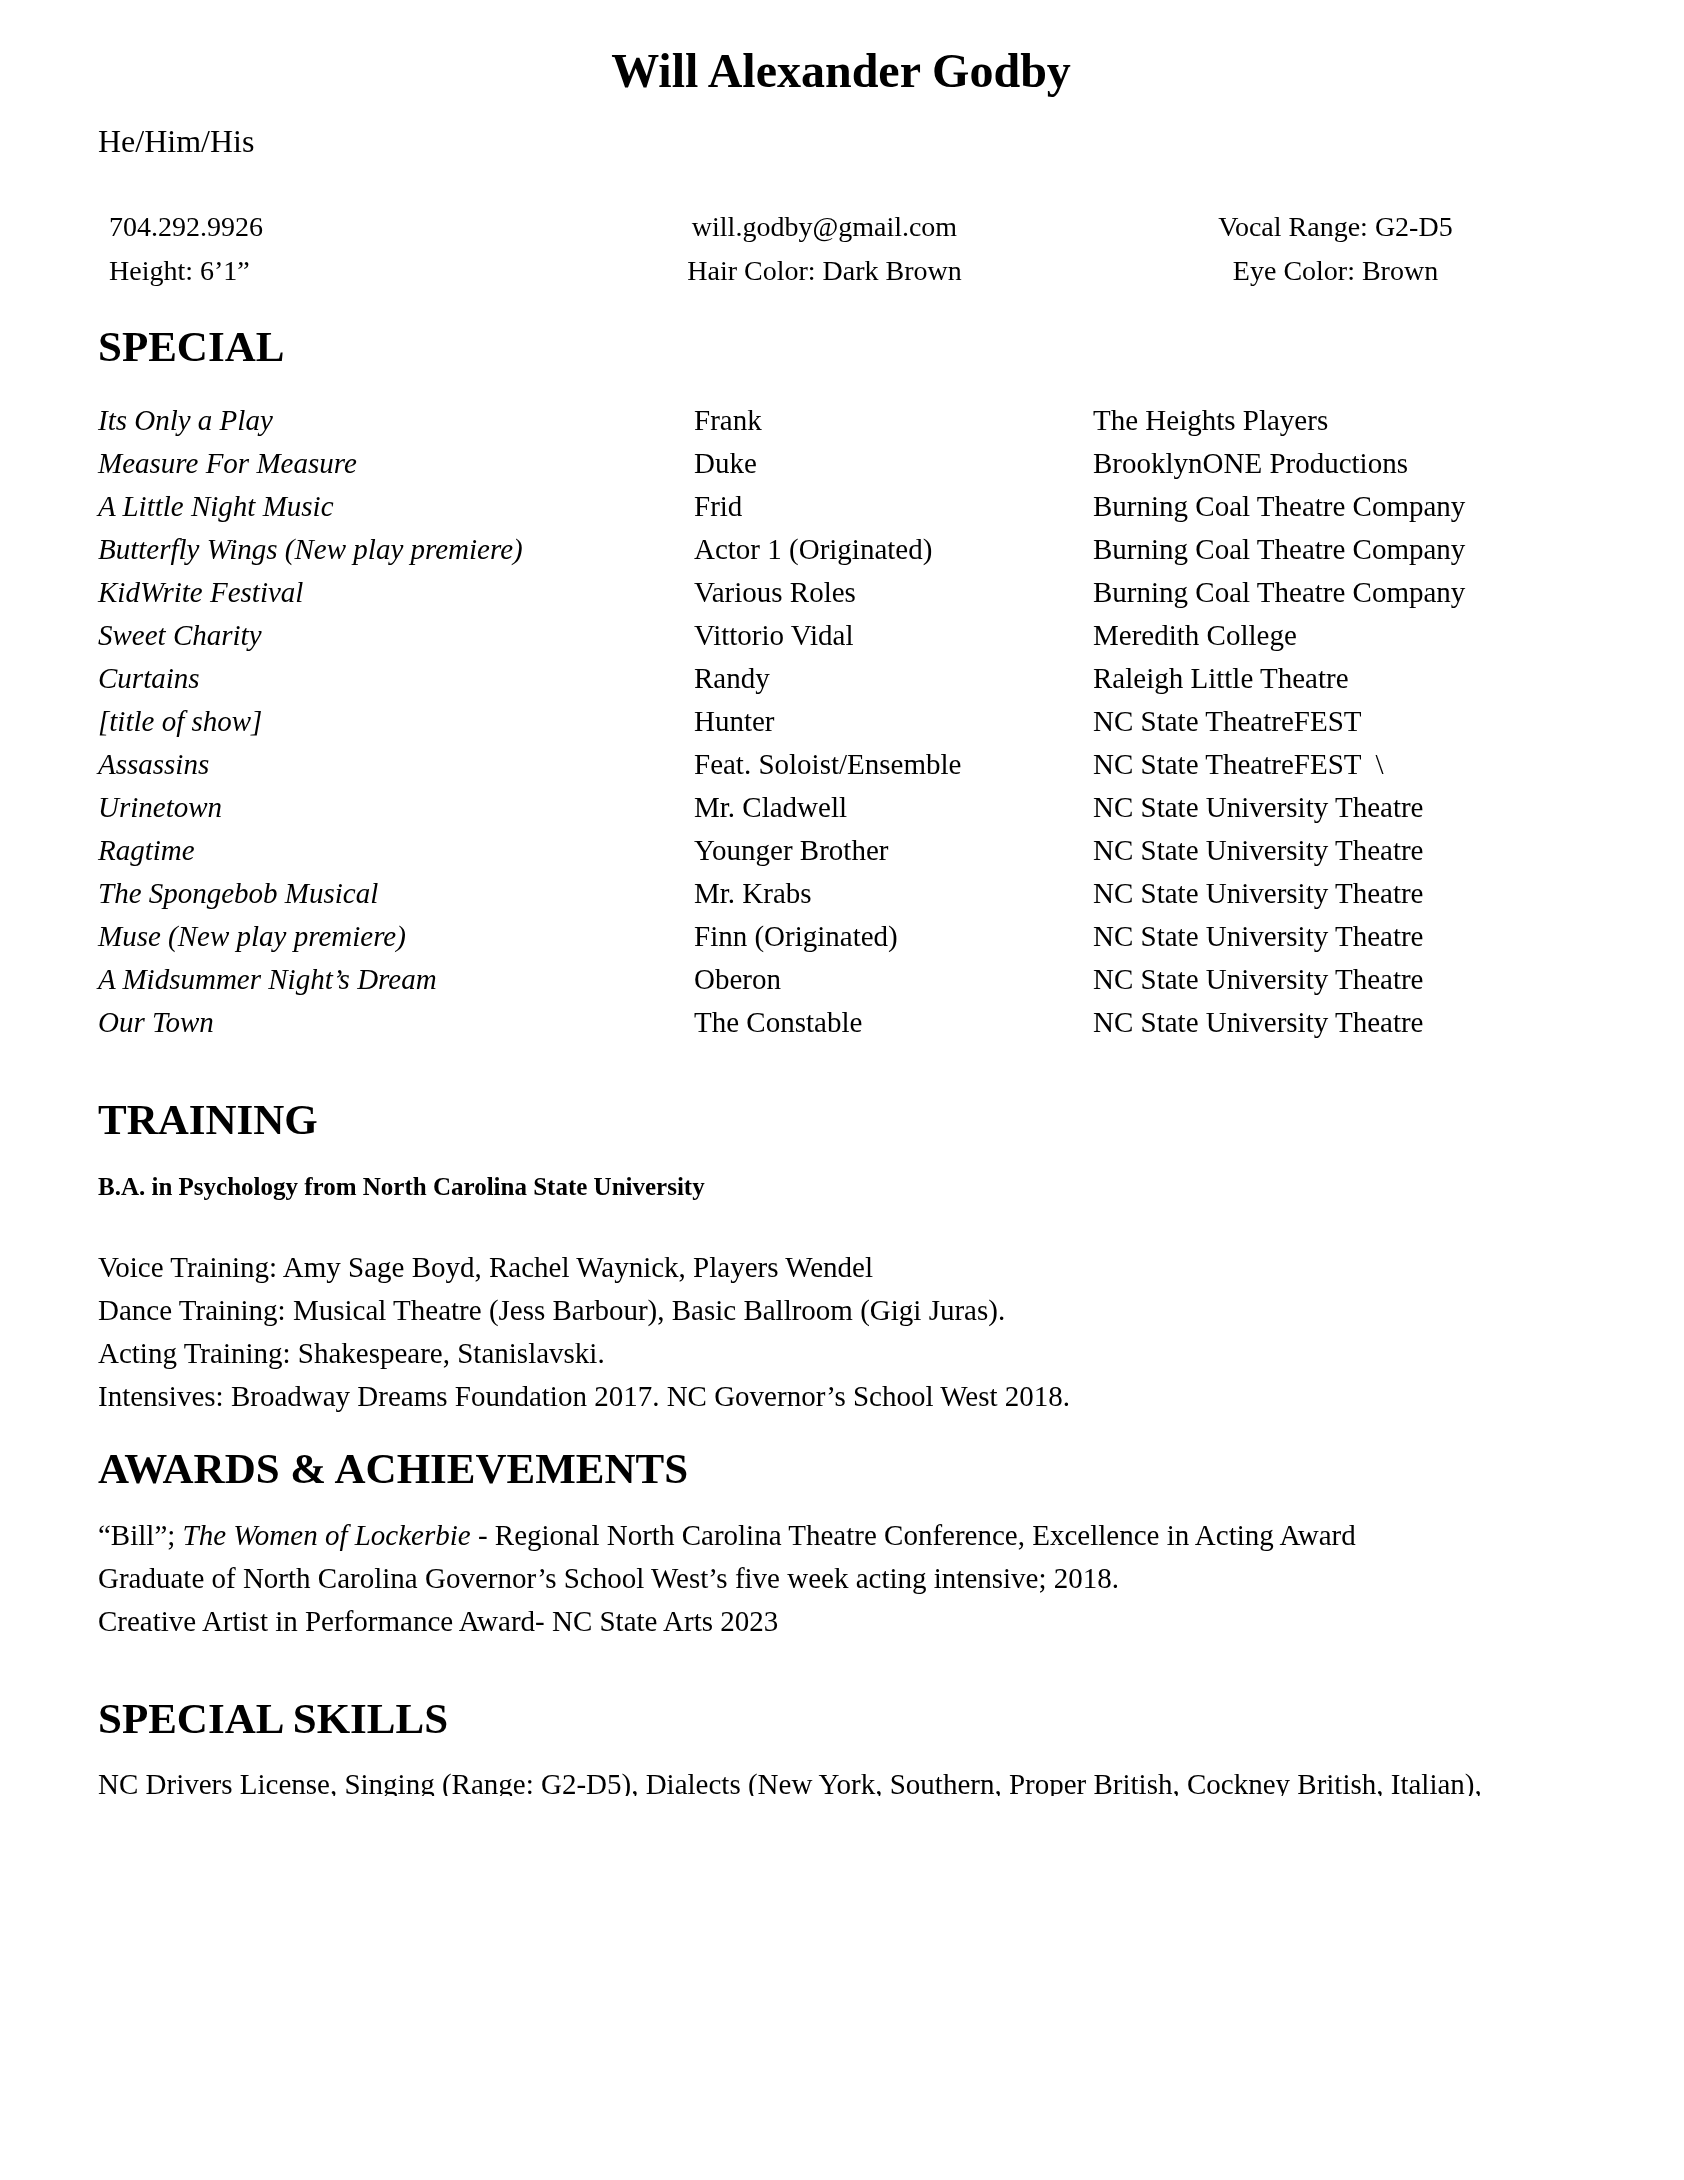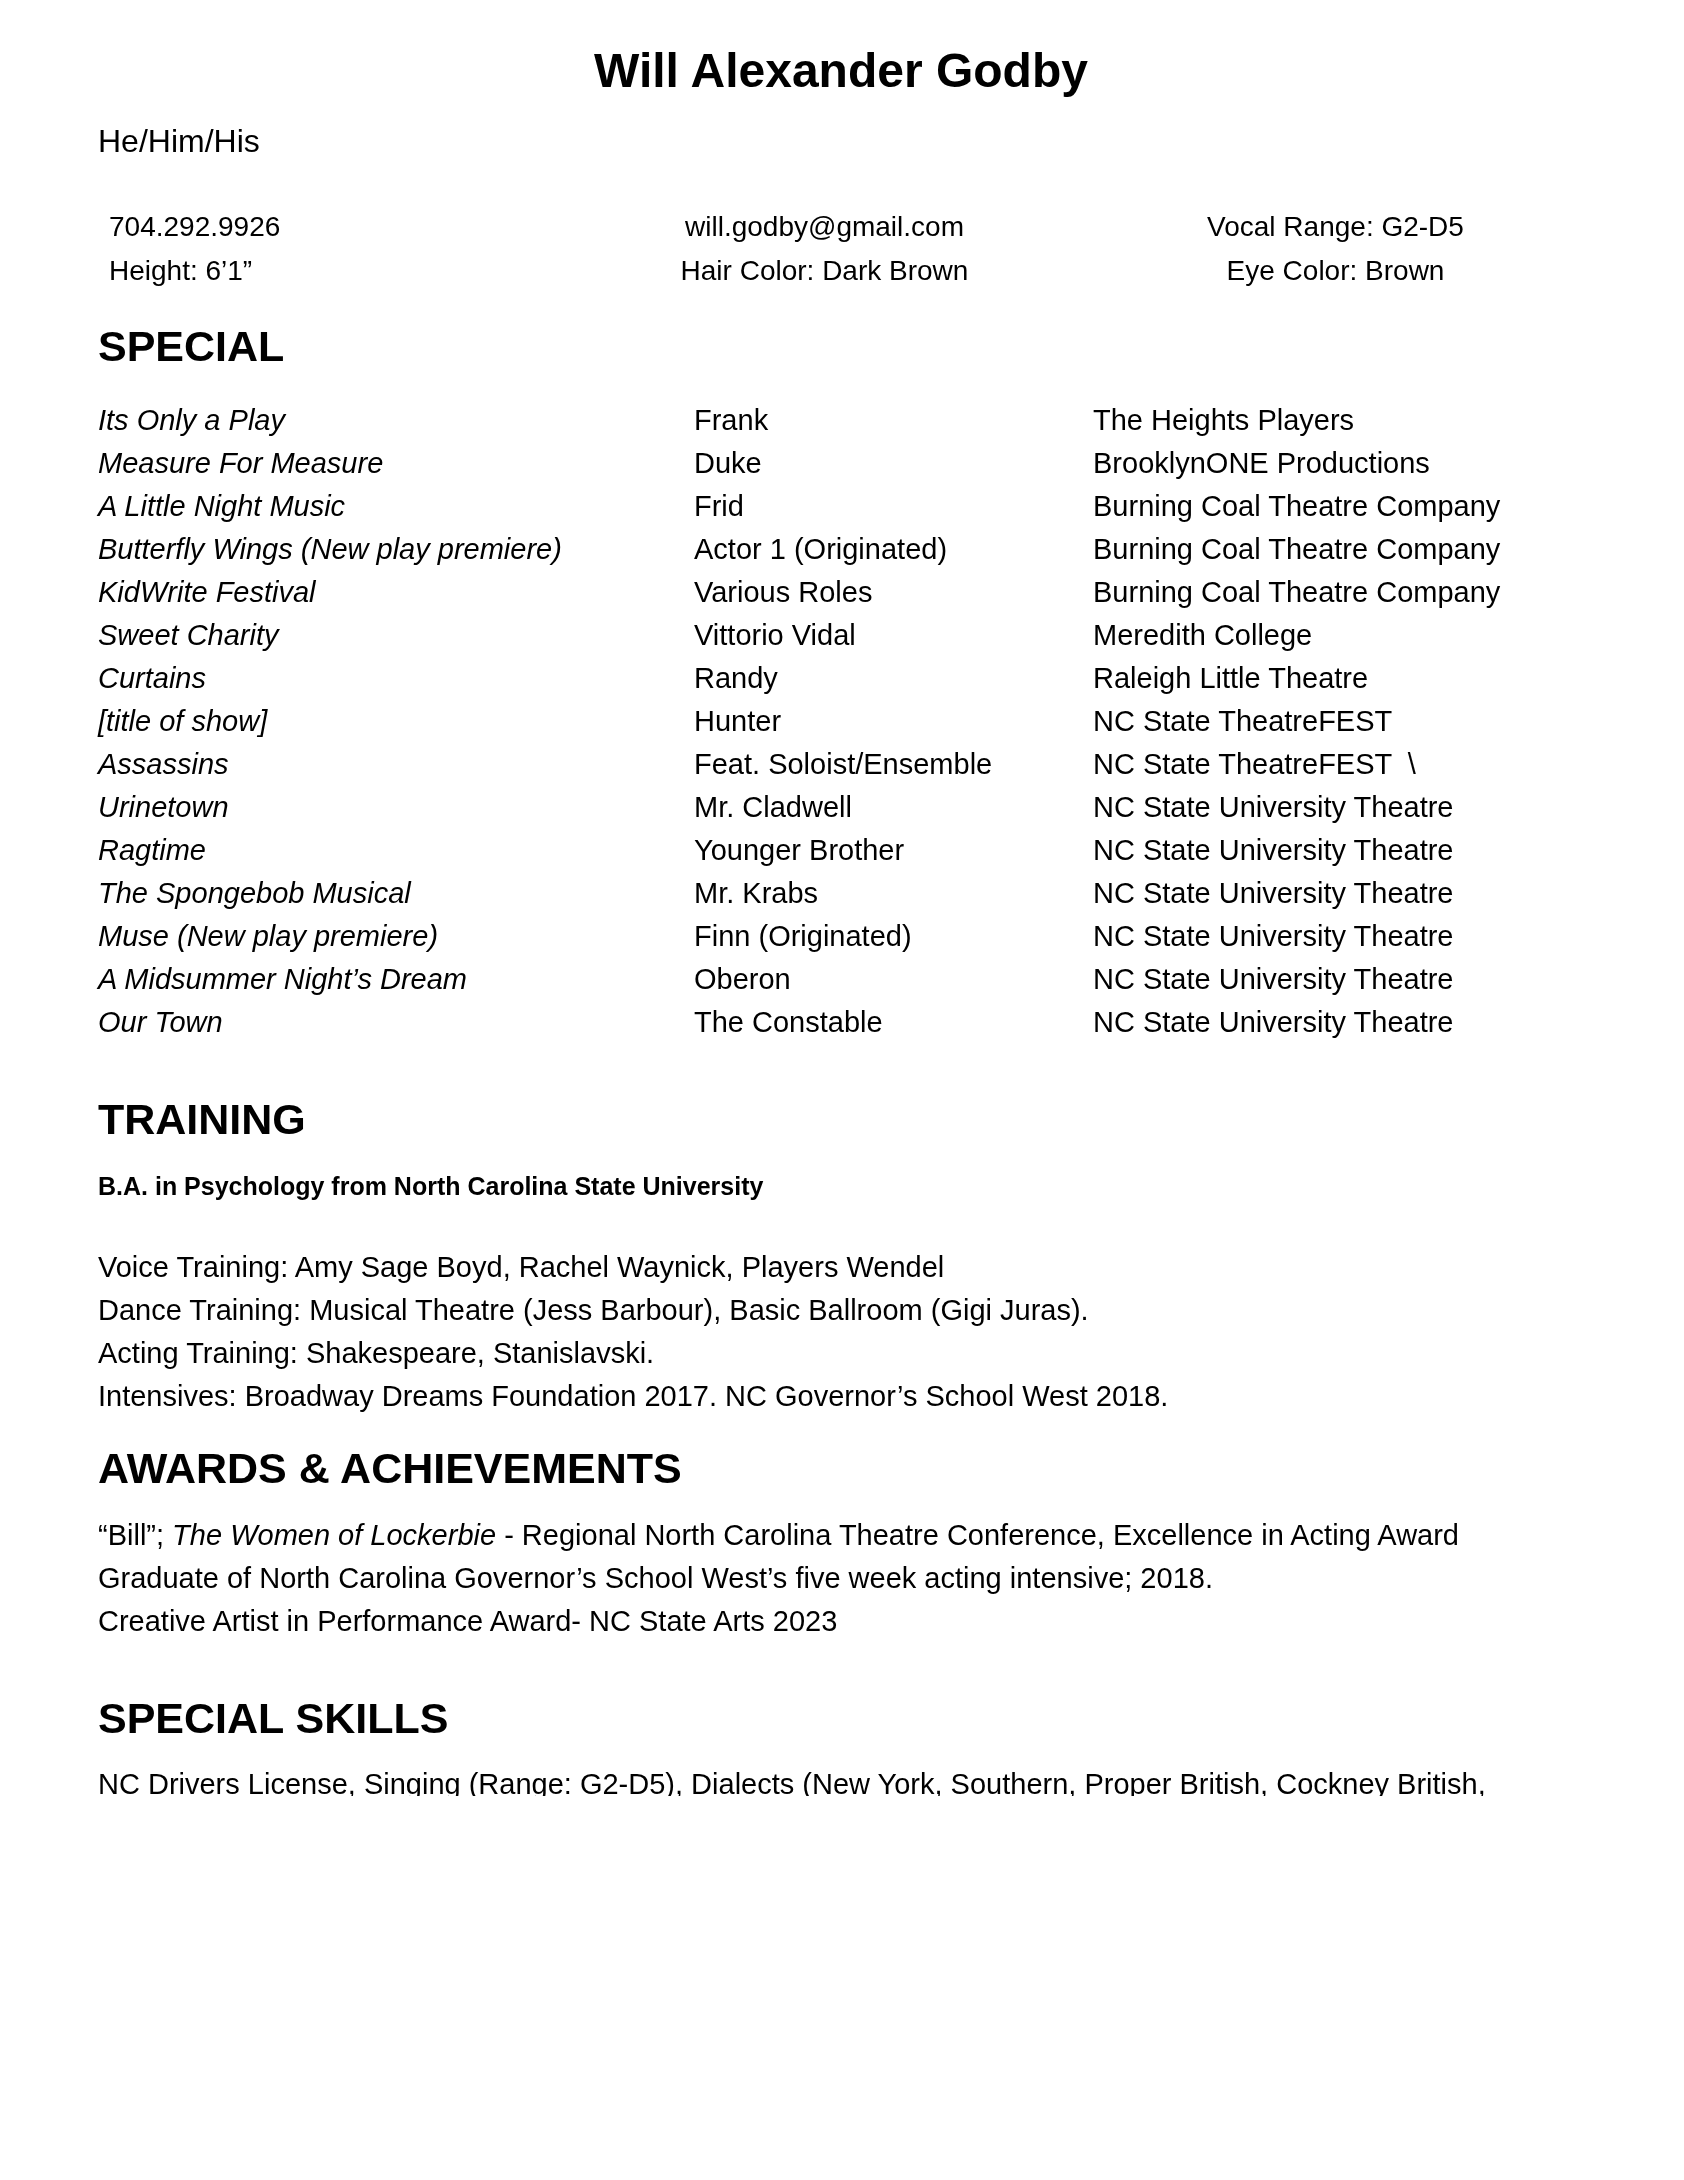--- a/index.html
+++ b/index.html
@@ -6,21 +6,21 @@
     margin: 0;
     padding: 0;
     background: #ffffff;
   }
   .page {
     position: relative;
     width: 1685px;
     height: 1796px;
     background: #ffffff;
     color: #000000;
-    font-family: Liberation Sans, sans-serif;
+    font-family: Liberation Serif, serif;
     box-sizing: border-box;
     padding: 43px 101px 0 98px;
     overflow: hidden;
   }
   .doc-title {
     text-align: center;
     font-size: 48px;
     font-weight: bold;
     line-height: 55px;
   }

